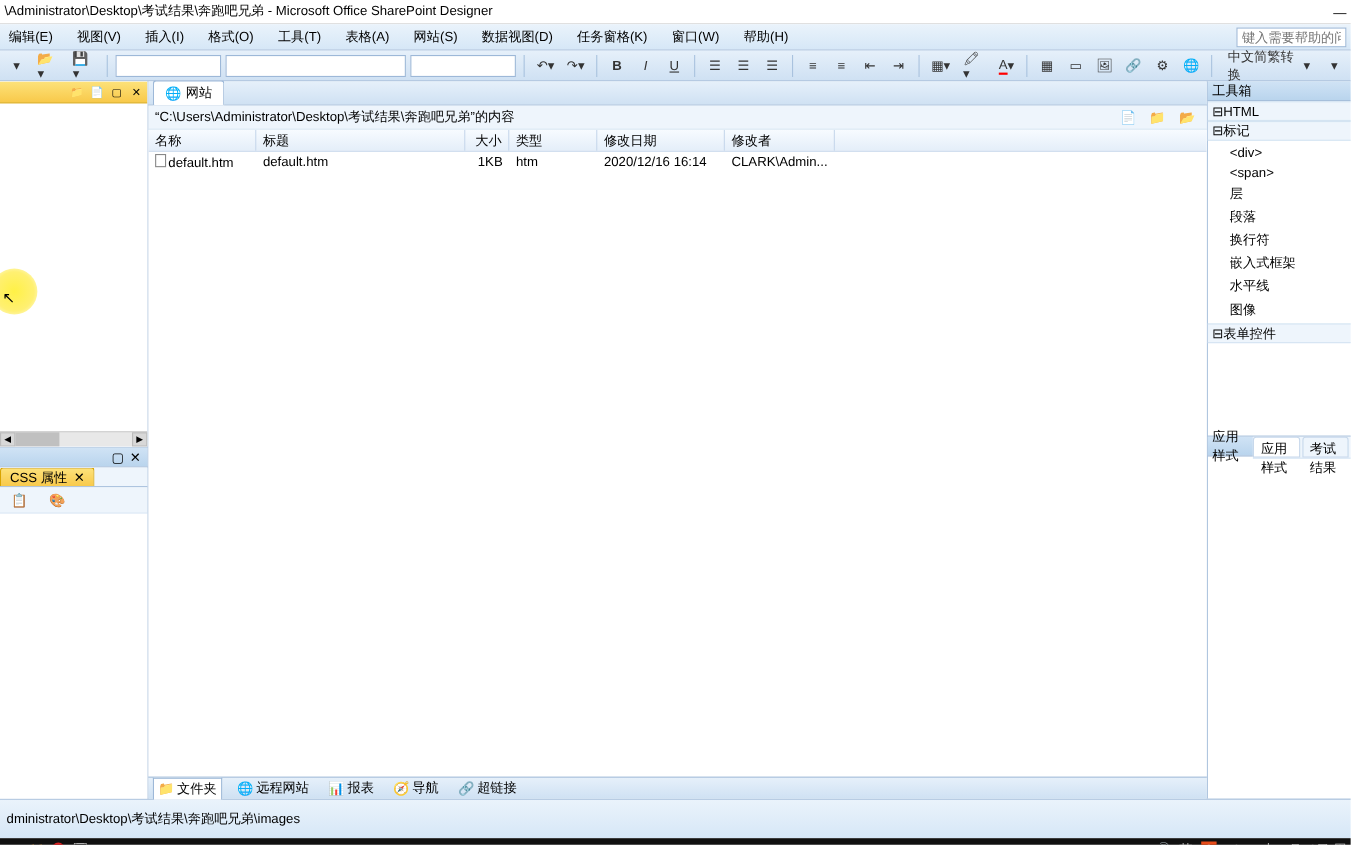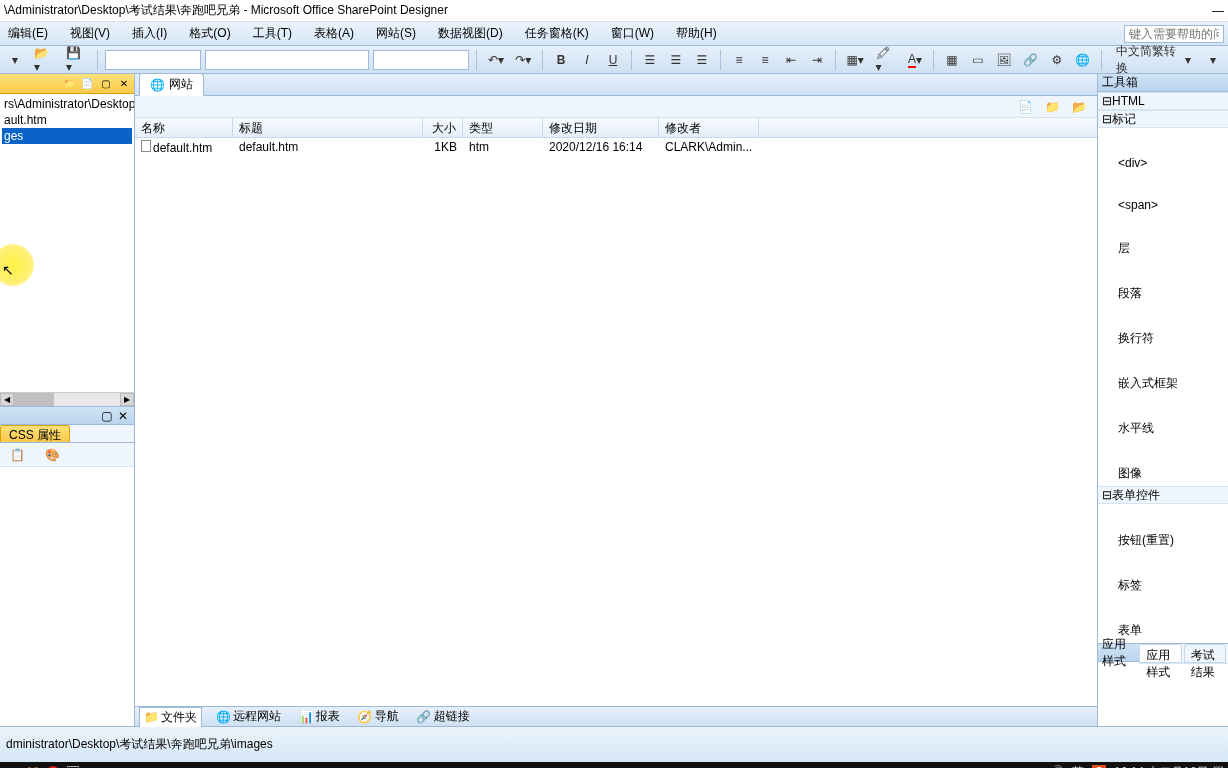--- a/index.html
+++ b/index.html
@@ -25,21 +25,21 @@
 .tree { padding: 2px; font-family: "SimSun", monospace; font-size: 12px; }
 .tree-item { padding: 1px 2px; white-space: nowrap; }
 .tree-item.selected { background: #0a64c8; color: #fff; }
 .highlight-cursor { position: absolute; width: 42px; height: 42px; border-radius: 50%; background: radial-gradient(circle, rgba(255,240,60,0.95) 0%, rgba(255,230,20,0.6) 60%, rgba(255,230,20,0) 100%); left: -8px; top: 170px; pointer-events: none; }
 .cursor-arrow { position: absolute; left: 2px; top: 188px; font-size: 14px; pointer-events: none; }
 .scrollbar-h { height: 14px; background: #e8e8e8; border-top: 1px solid #ccc; display: flex; }
 .scrollbar-h .thumb { background: #c0c0c0; width: 40px; height: 100%; }
 .scrollbar-h .arrow { width: 14px; height: 100%; background: #d8d8d8; border: 1px solid #bbb; display: flex; align-items: center; justify-content: center; font-size: 8px; }
 .css-panel { height: 320px; border-top: 1px solid #9db8d8; display: flex; flex-direction: column; }
 .css-tab-row { height: 18px; display: flex; background: #eef5fc; border-bottom: 1px solid #9db8d8; }
-.css-tab { padding: 1px 8px; background: linear-gradient(#fde27a,#f8c94a); border: 1px solid #d9a400; border-bottom: none; border-radius: 3px 3px 0 0; display: flex; align-items: center; flex-direction: column; }
+.css-tab { padding: 1px 8px; background: linear-gradient(#fde27a,#f8c94a); border: 1px solid #d9a400; border-bottom: none; border-radius: 3px 3px 0 0; display: flex; align-items: center; }
 .css-tab .close { margin-left: 6px; }
 .css-toolbar { height: 24px; background: #eef5fc; border-bottom: 1px solid #d4e4f2; display: flex; align-items: center; padding: 0 6px; gap: 12px; }
 .center-col { flex: 1; display: flex; flex-direction: column; border-right: 1px solid #9db8d8; }
 .doc-tab-row { height: 22px; background: linear-gradient(#e6f0fa,#cfe1f3); display: flex; align-items: flex-end; padding: 0 4px; border-bottom: 1px solid #9db8d8; }
 .doc-tab { padding: 2px 10px; background: #fff; border: 1px solid #9db8d8; border-bottom: 1px solid #fff; border-radius: 3px 3px 0 0; display: flex; align-items: center; gap: 4px; position: relative; top: 1px; }
 .path-bar { height: 22px; background: #eef5fc; border-bottom: 1px solid #d4e4f2; display: flex; align-items: center; padding: 0 6px; }
 .path-bar .icons { margin-left: auto; display: flex; gap: 4px; }
 .file-table { flex: 1; background: #fff; overflow: auto; }
 .file-header { display: flex; height: 20px; background: linear-gradient(#f7fbff,#e4eef9); border-bottom: 1px solid #c7d8eb; }
 .file-header .col { border-right: 1px solid #c7d8eb; padding: 2px 6px; }
@@ -55,21 +55,21 @@
 .folder-ico { display: inline-block; width: 12px; height: 10px; background: #f6d074; border: 1px solid #caa128; margin-right: 2px; }
 .file-ico { display: inline-block; width: 10px; height: 12px; background: #fff; border: 1px solid #888; margin-right: 2px; position: relative; }
 .bottom-tabs { height: 20px; background: linear-gradient(#e6f0fa,#cfe1f3); border-top: 1px solid #9db8d8; display: flex; align-items: center; padding: 0 4px; gap: 10px; }
 .bottom-tabs .btab { display: flex; align-items: center; gap: 2px; padding: 1px 4px; }
 .bottom-tabs .btab.active { background: #fff; border: 1px solid #9db8d8; border-bottom: none; }
 .right-col { width: 130px; display: flex; flex-direction: column; }
 .toolbox { flex: 1; display: flex; flex-direction: column; }
 .group-header { height: 18px; background: #eef5fc; border-top: 1px solid #d4e4f2; border-bottom: 1px solid #d4e4f2; padding: 0 4px; display: flex; align-items: center; }
 .group-header .expander { width: 10px; display: inline-block; }
 .tool-list { padding: 2px 0; }
-.tool-item { padding: 2px 6px 2px 20px; display: flex; align-items: flex-end; gap: 4px; margin-top: 24px; }
+.tool-item { padding: 2px 6px 2px 20px; display: flex; align-items: flex-end; gap: 4px; }
 .styles-panel { border-top: 1px solid #9db8d8; display: flex; height: 330px; }
 .styles-tabs { height: 20px; display: flex; background: #eef5fc; border-bottom: 1px solid #d4e4f2; }
 .styles-tab { padding: 2px 6px; border: 1px solid #c7d8eb; background: #fff; border-radius: 3px 3px 0 0; margin-right: 2px; }
 .styles-tab.inactive { background: #eef5fc; }
 .styles-body { padding: 6px; color: #888; }
 .styles-body .link-row { display: flex; align-items: center; gap: 4px; padding: 2px 0; }
 .statusbar { height: 36px; background: linear-gradient(#eaf3fb,#d6e7f7); border-top: 1px solid #9db8d8; display: flex; align-items: center; padding: 0 6px; }
 .taskbar { height: 20px; background: #101010; display: flex; align-items: center; padding: 0 4px; color: #ddd; font-size: 11px; }
 .taskbar .ticon { width: 18px; height: 16px; display: inline-flex; align-items: center; justify-content: center; margin-right: 2px; }
 .taskbar .right { margin-left: auto; display: flex; align-items: center; gap: 8px; }
@@ -150,25 +150,20 @@
 <div class="workspace">
 
   <div class="left-col">
     <div class="folder-panel">
       <div class="folder-toolbar">
         <span class="fbtn">📁</span>
         <span class="fbtn">📄</span>
         <span class="fbtn">▢</span>
         <span class="fbtn">✕</span>
       </div>
-      <div class="tree">
-        <div class="tree-item">rs\Administrator\Desktop</div>
-        <div class="tree-item">ault.htm</div>
-        <div class="tree-item selected">ges</div>
-      </div>
       <div class="highlight-cursor"></div>
       <div class="cursor-arrow">↖</div>
       <div style="position:absolute;bottom:0;left:0;right:0">
         <div class="scrollbar-h">
           <span class="arrow">◀</span>
           <div style="flex:1;position:relative">
               <div class="thumb"></div>
             </div>
           <span class="arrow">▶</span>
         </div>
@@ -196,20 +191,21 @@
   </div>
 
   <div class="center-col">
     <div class="doc-tab-row">
       <div class="doc-tab">
         <span>🌐</span>
         <span>网站</span>
       </div>
     </div>
     <div class="path-bar">
+      <span>“C:\Users\Administrator\Desktop\考试结果\奔跑吧兄弟”的内容</span>
       <div class="icons">
         <span class="tbtn">📄</span>
         <span class="tbtn">📁</span>
         <span class="tbtn">📂</span>
       </div>
     </div>
     <div class="file-table">
       <div class="file-header">
         <div class="col col-name">名称</div>
         <div class="col col-title">标题</div>
@@ -273,31 +269,20 @@
             <span>水平线</span>
           </div>
         <div class="tool-item">
             <span>图像</span>
           </div>
       </div>
       <div class="group-header">
           <span class="expander">⊟</span>
           <span>表单控件</span>
         </div>
-      <div class="tool-list">
-        <div class="tool-item">
-            <span>按钮(重置)</span>
-          </div>
-        <div class="tool-item">
-            <span>标签</span>
-          </div>
-        <div class="tool-item">
-            <span>表单</span>
-          </div>
-      </div>
     </div>
     <div class="styles-panel">
       <div class="panel-title">
           <span>应用样式</span>
         </div>
       <div class="styles-tabs">
         <div class="styles-tab">应用样式</div>
         <div class="styles-tab inactive">考试结果</div>
       </div>
     </div>

